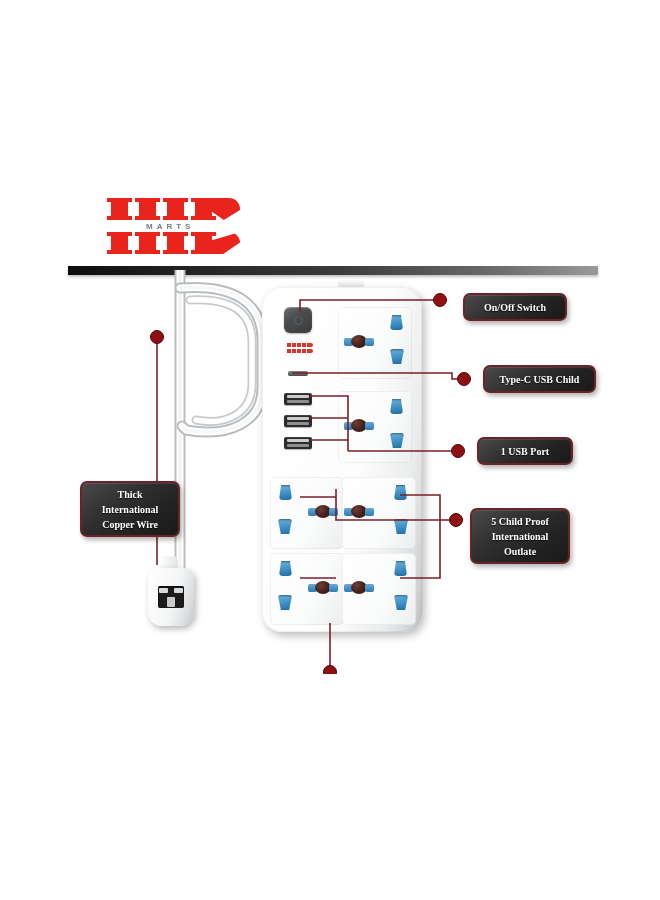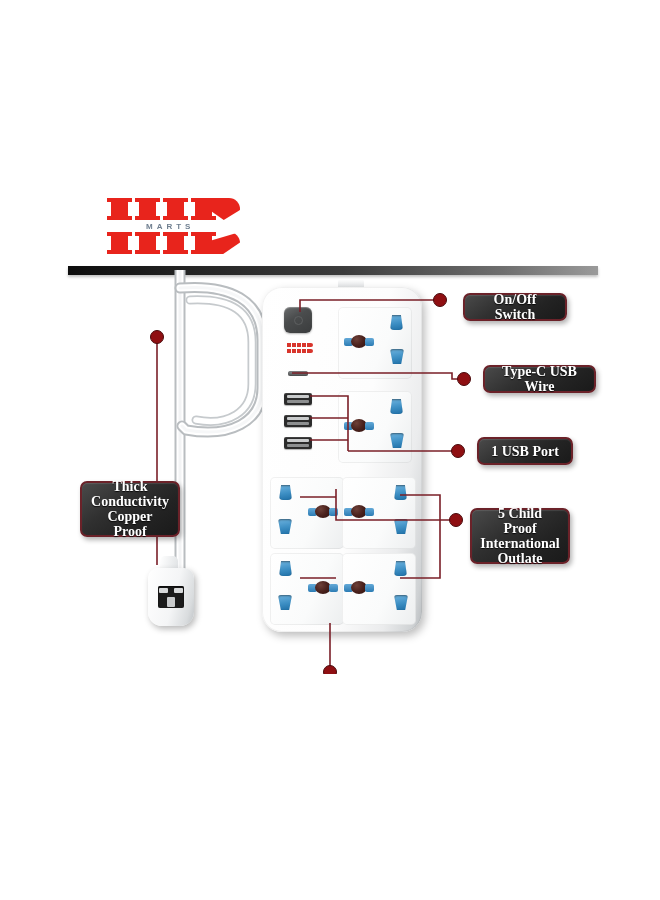--- a/index.html
+++ b/index.html
@@ -345,21 +345,21 @@
   
   .callout {
     position: absolute;
     background: linear-gradient(145deg, #4a4a4a 0%, #303030 38%, #232323 68%, #1a1a1a 100%);
     border: 2px solid #6b2229;
     border-radius: 7px;
     box-shadow: 2px 3px 5px rgba(0,0,0,0.3), inset 0 1px 1px rgba(255,255,255,0.12);
     color: #ffffff;
     font-family: "Liberation Serif", serif;
     font-weight: bold;
-    font-size: 14px;
+    font-size: 10px;
     line-height: 15px;
     text-align: center;
     display: flex;
     align-items: center;
     justify-content: center;
     padding: 12px 10px;
     box-sizing: border-box;
     text-shadow: 0 1px 1px rgba(0,0,0,0.85);
   }
   #callout-onoff      { left: 463px; top: 293px; width: 104px; height: 28px; }
@@ -534,22 +534,22 @@
       <circle cx="464" cy="379" r="6.5"></circle>
       <circle cx="458" cy="451" r="6.5"></circle>
       <circle cx="456" cy="520" r="6.5"></circle>
       <circle cx="157" cy="337" r="6.5"></circle>
       <circle cx="330" cy="672" r="6.5"></circle>
     </g>
   </svg>
 
   <div class="callout" id="callout-onoff">On/Off Switch</div>
 
-  <div class="callout" id="callout-typec">Type-C USB Wire</div>
+  <div class="callout" id="callout-typec">Type-C USB Child</div>
 
   <div class="callout" id="callout-3usb">1 USB Port</div>
 
   <div class="callout" id="callout-childproof">5 Child Proof International Outlate</div>
 
-  <div class="callout" id="callout-copper">Thick Conductivity Copper Proof</div>
+  <div class="callout" id="callout-copper">Thick International Copper Wire</div>
 
 
 </div>
 
 </body></html>

